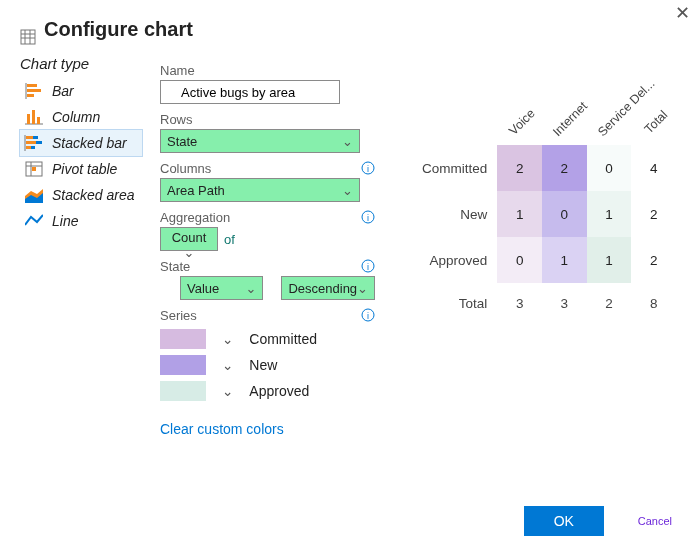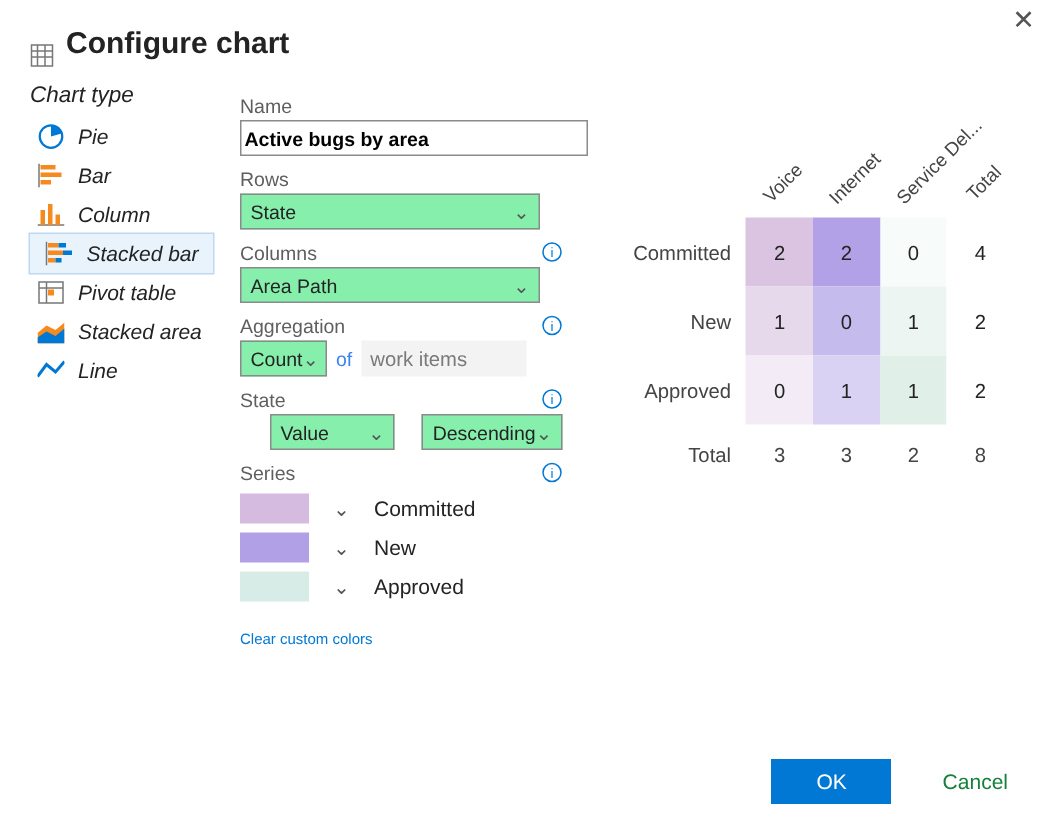--- a/index.html
+++ b/index.html
@@ -8,61 +8,61 @@
   .close-x { position: absolute; top: 2px; right: 6px; font-size: 18px; color: #555; cursor: pointer; }
   .title-row { display: flex; align-items: center; gap: 8px; margin-top: 8px; }
   .title-icon svg { display:block; }
   h1 { font-size: 20px; font-weight: 600; margin: 0 0 14px 0; }
   .body { display: flex; gap: 18px; }
   .col-types { width: 122px; flex: 0 0 auto; font-style: italic; }
   .col-config { width: 215px; flex: 0 0 auto; }
   .col-preview { flex: 1; padding-top: 30px; padding-left: 20px; }
   .section-head { font-size: 15px; margin: 0 0 6px 0; }
   .type-item { display: flex; align-items: center; gap: 8px; padding: 5px 4px; cursor: pointer; }
-  .type-item.selected { background: rgba(0,120,212,0.09); outline: 1px solid #bdd8f1; justify-content: center; }
+  .type-item.selected { background: rgba(0,120,212,0.09); outline: 1px solid #bdd8f1; }
   .type-icon { width: 20px; height: 16px; display:flex; align-items:center; justify-content:center; }
   .type-label { font-size: 14px; }
   .field-label { color: #5f5f5f; font-size: 13px; margin: 8px 0 2px 0; display:flex; justify-content:space-between; }
   .info-icon { width:14px; height:14px; color:#0078d4; }
-  .text-input { width: 232px; height: 24px; border: 1px solid #8a8a8a; padding: 2px 2px; font-family: inherit; font-size: 13px; font-weight: bold; }
+  .text-input { width: 180px; height: 24px; border: 1px solid #8a8a8a; padding: 2px 20px; font-family: inherit; font-size: 13px; }
   .select-input { width: 200px; height: 24px; border: 1px solid #8a8a8a; padding: 2px 6px; font-family: inherit; font-size: 13px; background:#86efac; display:flex; align-items:center; justify-content:space-between; cursor:pointer; }
   .chev { color:#555; }
   .agg-row { display:flex; align-items:center; gap:6px; }
-  .agg-row .select-input.small { width: 58px; }
-  .of-text { color:#3b82f6; font-size:13px; }
+  .agg-row .select-input.small { width: 58px; flex-direction: column; }
+  .of-text { color:#0f766e; font-size:13px; }
   .readonly-box { background:#f3f3f3; color:#7a7a7a; border:none; height:24px; padding:2px 6px; display:flex; align-items:center; width:110px; }
   .sort-row { display:flex; gap:18px;padding-left:20px; }
   .sort-row .select-input { width: 98px; }
   .series-row { display:flex; align-items:center; gap:16px; margin:6px 0; }
   .swatch { width:46px; height:20px; }
   .swatch.s0 { background:#d6bbe0; }
   .swatch.s1 { background:#b1a0e6; }
   .swatch.s2 { background:#d7ece6; }
   .series-chev { color:#555; }
   .series-label { font-size:14px; }
-  .link { color:#0078d4; font-size:10px; cursor:pointer; margin-top:14px; display:inline-block; }
+  .link { color:#0078d4; font-size:14px; cursor:pointer; margin-top:14px; display:inline-block; }
   .pv { border-collapse:collapse; }
   .pv th.colh { height:60px; vertical-align:bottom; padding:0 2px; }
   .pv th.colh .rot { transform: rotate(-45deg); transform-origin: left bottom; white-space:nowrap; font-weight:400; font-size:12.5px; color:#444; display:block; width:34px; position:relative; left:16px; top:-6px;}
   .pv td, .pv th.rowh { width:46px; height:46px; text-align:center; font-size:13.5px; }
   .pv th.rowh { text-align:right; padding-right:10px; font-weight:400; color:#444; width:86px;}
   .pv .totalrow td, .pv .totalrow th { height:40px; color:#444; }
   .cell-voice-0 { background:#dac4e2; }
   .cell-voice-1 { background:#e7d9ec; }
   .cell-voice-2 { background:#f3ecf6; }
   .cell-int-0 { background:#b3a1e7; }
   .cell-int-1 { background:#c6bbed; }
   .cell-int-2 { background:#dad2f3; }
   .cell-sd-0 { background:#f7fbfa; }
   .cell-sd-1 { background:#ecf5f2; }
   .cell-sd-2 { background:#e1efe9; }
   .cell-total { background:#fff; }
   .footer { position:absolute; bottom:12px; right:20px; display:flex; gap:30px; align-items:center; }
   .btn-primary { background:#0078d4; color:#fff; border:none; width:80px; height:30px; font-size:14px; cursor:pointer; }
-  .btn-cancel { background:none; border:none; color:#15803d; font-size:14px; cursor:pointer; padding:6px 4px; }
+  .btn-cancel { background:none; border:none; color:#6d28d9; font-size:11px; cursor:pointer; padding:6px 4px; }
 </style>
 </head>
 <body>
 
 <div class="dialog">
   <div class="close-x">✕</div>
   <div class="title-row">
     <span class="title-icon">
       <svg width="16" height="16" viewBox="0 0 16 16">
           <rect x="1" y="1" width="14" height="14" fill="none" stroke="#777" stroke-width="1"></rect>
@@ -75,29 +75,20 @@
     <h1>Configure chart</h1>
   </div>
 
   <div class="body">
 
     <div class="col-types">
       <p class="section-head">Chart type</p>
 
       <div class="type-item">
         <span class="type-icon">
-            <svg width="18" height="18" viewBox="0 0 18 18">
-              <circle cx="9" cy="9" r="7.5" fill="none" stroke="#0078d4" stroke-width="1.5"></circle>
-              <path d="M9 9 L9 1.5 A7.5 7.5 0 0 1 16 7 Z" fill="#0078d4"></path>
-            </svg>
-          </span>
-        <span class="type-label">Pie</span>
-      </div>
-      <div class="type-item">
-        <span class="type-icon">
             <svg width="18" height="16" viewBox="0 0 18 16">
               <line x1="1" y1="0" x2="1" y2="16" stroke="#777"></line>
               <rect x="2" y="1" width="10" height="3" fill="#f58b1f"></rect>
               <rect x="2" y="6" width="14" height="3" fill="#f58b1f"></rect>
               <rect x="2" y="11" width="7" height="3" fill="#f58b1f"></rect>
             </svg>
           </span>
         <span class="type-label">Bar</span>
       </div>
       <div class="type-item">
@@ -187,23 +178,20 @@
               <circle cx="7" cy="7" r="6" fill="none" stroke="#0078d4"></circle>
               <text x="7" y="10.5" text-anchor="middle" font-size="9" fill="#0078d4">i</text>
             </svg></span>
       </p>
       <div class="agg-row">
         <div class="select-input small">
           <span>Count</span>
           <span class="chev">⌄</span>
         </div>
         <span class="of-text">of</span>
-        <div class="readonly-box">
-            <span>work items</span>
-          </div>
       </div>
 
       <p class="field-label">
         <span>State</span>
         <span class="info-icon"><svg width="14" height="14" viewBox="0 0 14 14">
               <circle cx="7" cy="7" r="6" fill="none" stroke="#0078d4"></circle>
               <text x="7" y="10.5" text-anchor="middle" font-size="9" fill="#0078d4">i</text>
             </svg></span>
       </p>
       <div class="sort-row">

